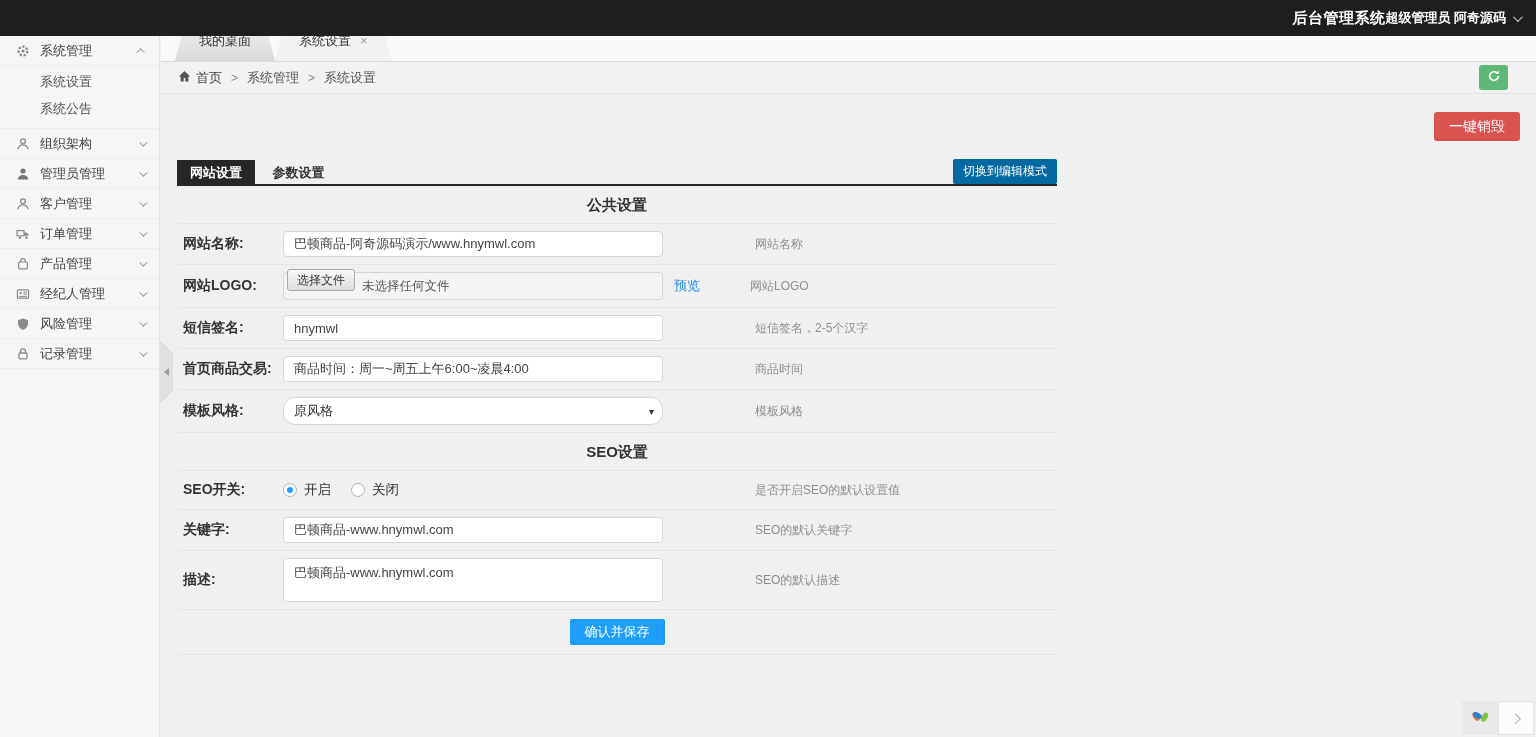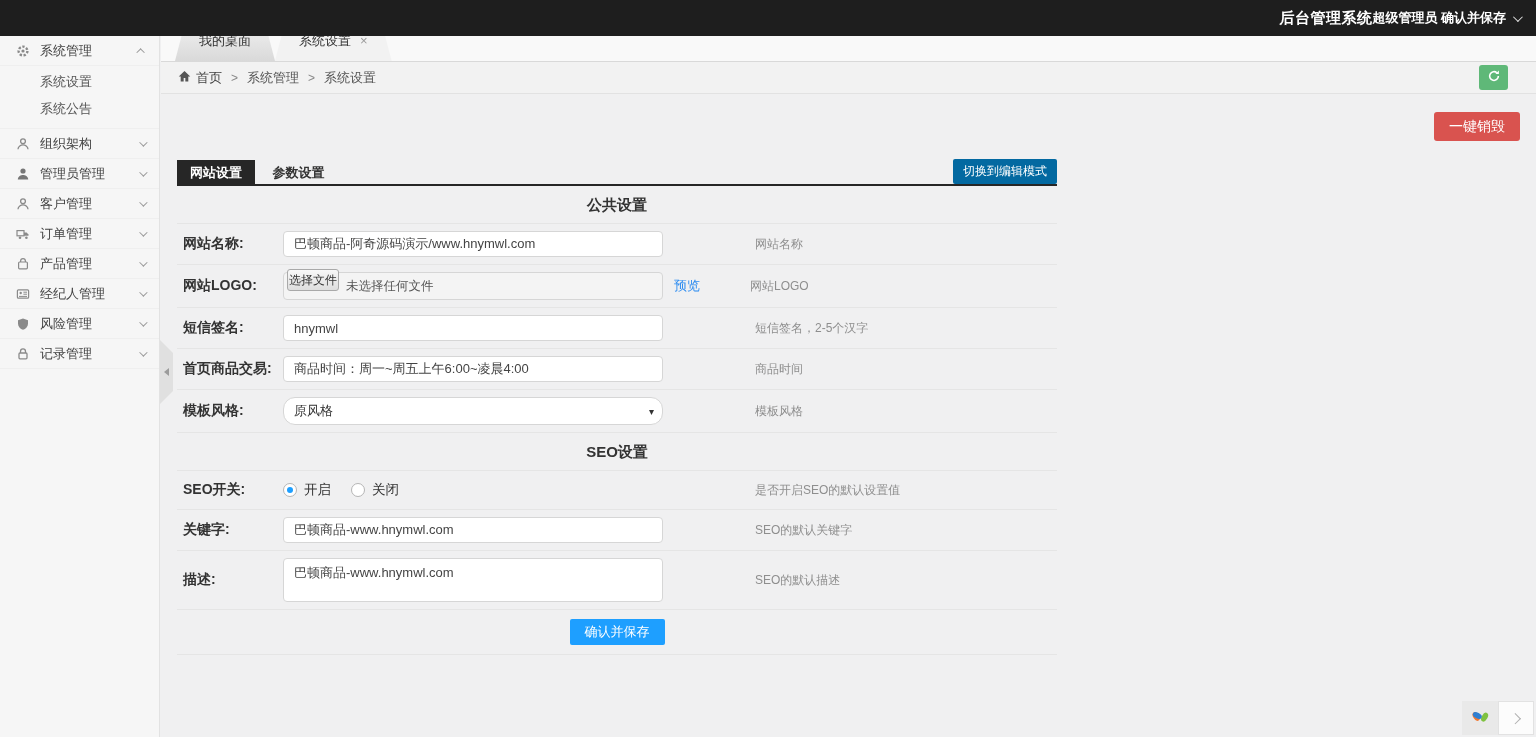--- a/index.html
+++ b/index.html
@@ -75,21 +75,21 @@
   .fdesc.after-preview { margin-left:50px; }
 
   input.text { width:100%; height:26px; border:1px solid #d6d6d6; border-radius:4px; padding:0 10px;
     font-size:13px; color:#444; background:#fff; outline:none; font-family:inherit; }
   textarea.text { width:100%; height:44px; border:1px solid #d6d6d6; border-radius:4px; padding:5px 10px;
     font-size:13px; color:#444; background:#fff; resize:none; outline:none; font-family:inherit; line-height:1.45; }
 
   .filebox { width:100%; height:28px; border:1px solid #d6d6d6; border-radius:4px; background:#f4f4f4;
     display:flex; align-items:center; cursor:pointer; }
   .choose-btn { height:22px; line-height:20px; border:1px solid #a9a9a9; background:linear-gradient(#f8f8f8,#dedede);
-    border-radius:3px; font-size:12px; color:#333; padding:0 1px; margin:0 7px 12px 3px; cursor:pointer; }
+    border-radius:3px; font-size:12px; color:#333; padding:0 9px; margin:0 7px 12px 3px; cursor:pointer; }
   .file-status { font-size:12.5px; color:#555; }
   .preview-link { margin-left:11px; font-size:13px; color:#2d8cf0; cursor:pointer; }
 
   .selectbox { width:100%; height:28px; border:1px solid #d6d6d6; border-radius:12px; background:#fff;
     display:flex; align-items:center; justify-content:space-between; padding:0 8px 0 10px;
     font-size:13px; color:#333; cursor:pointer; }
   .selectbox .caret { font-size:10px; color:#333; }
 
   .radio { width:14px; height:14px; border-radius:50%; border:1px solid #b5b5b5; background:#fff;
     display:inline-block; position:relative; flex-shrink:0; cursor:pointer; }
@@ -115,21 +115,21 @@
   .next-box { width:36px; height:34px; background:#fcfcfc; border:1px solid #e2e2e2;
     display:flex; align-items:center; justify-content:center; cursor:pointer; }
   .next-box .chev { color:#b0b0b0; width:8px; height:8px; transform:rotate(-45deg) translateX(-1px); }
 </style>
 </head>
 <body>
 
 <div class="topbar">
   <div class="topbar-title">后台管理系统</div>
   <div class="topbar-user">
-    <span>超级管理员 确认并保存</span>
+    <span>超级管理员 阿奇源码</span>
     <span class="chev down"></span>
   </div>
 </div>
 
 <div class="sidebar">
   <div class="side-item">
     <span class="icon">
       <svg width="14" height="14" viewBox="0 0 14 14">
           <circle cx="7" cy="7" r="4.4" fill="none" stroke="#8a8a8a" stroke-width="2.4" stroke-dasharray="2.3 1.6"></circle>
           <circle cx="7" cy="7" r="1.6" fill="#8a8a8a"></circle>

